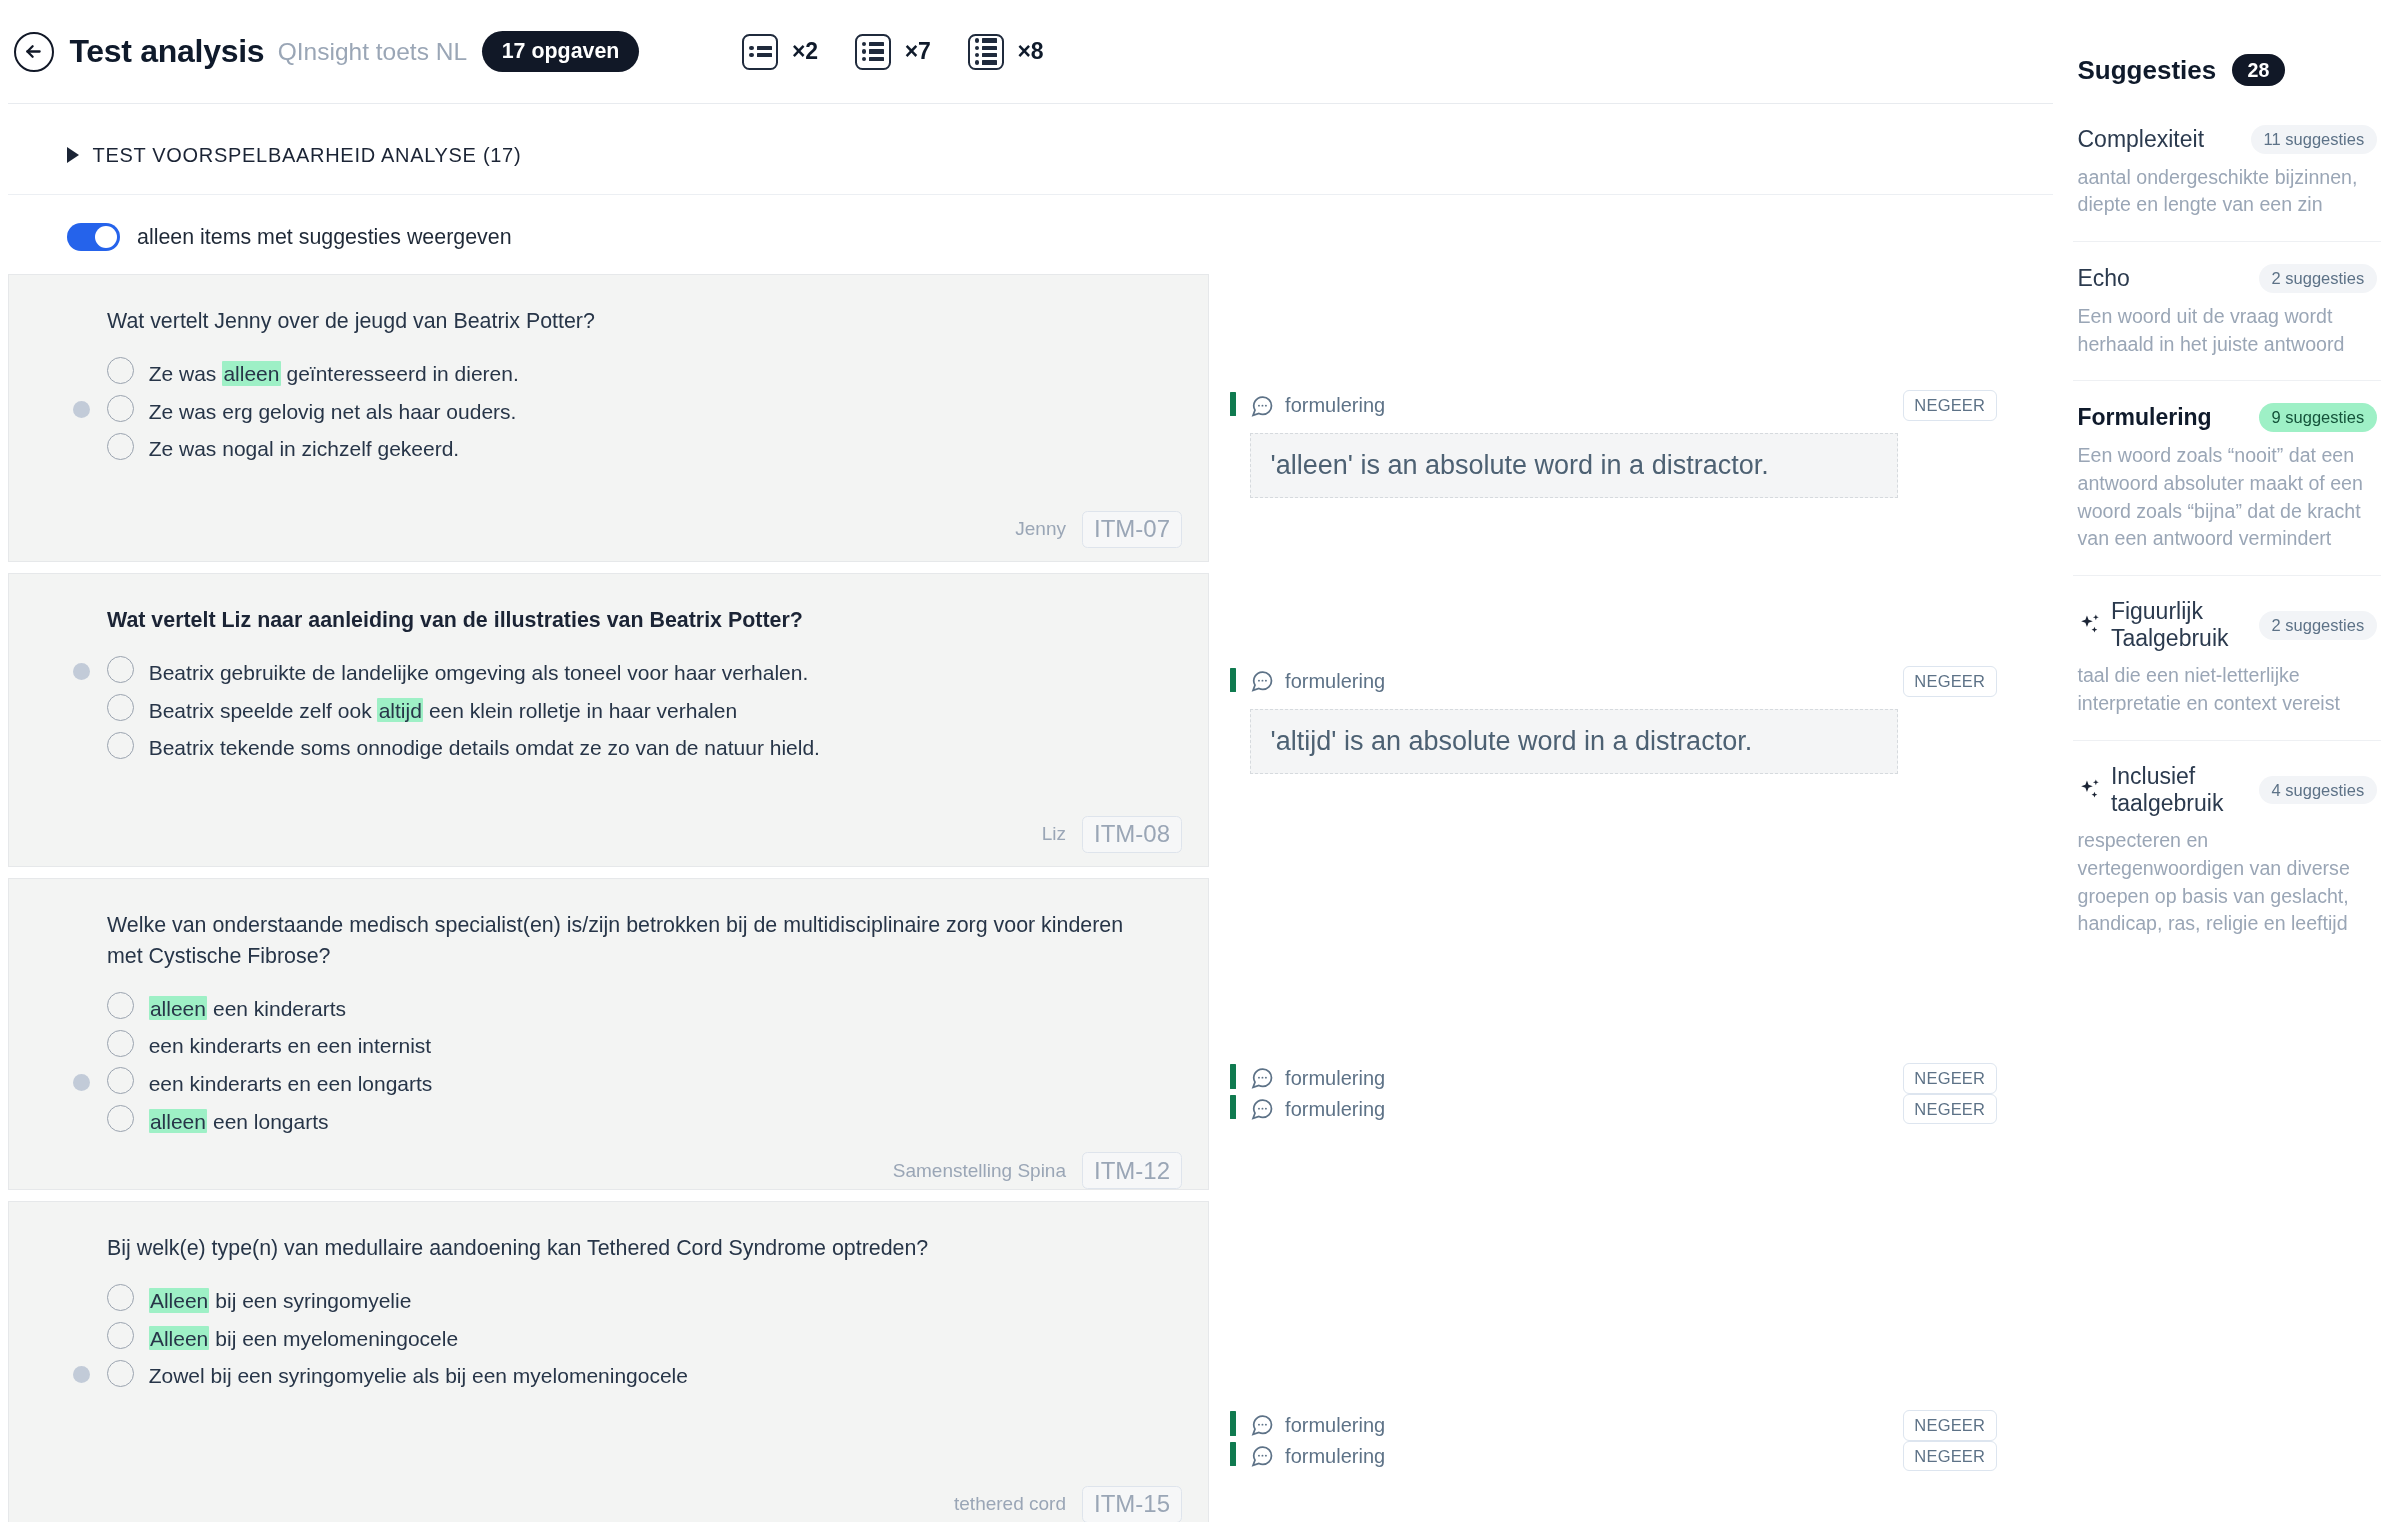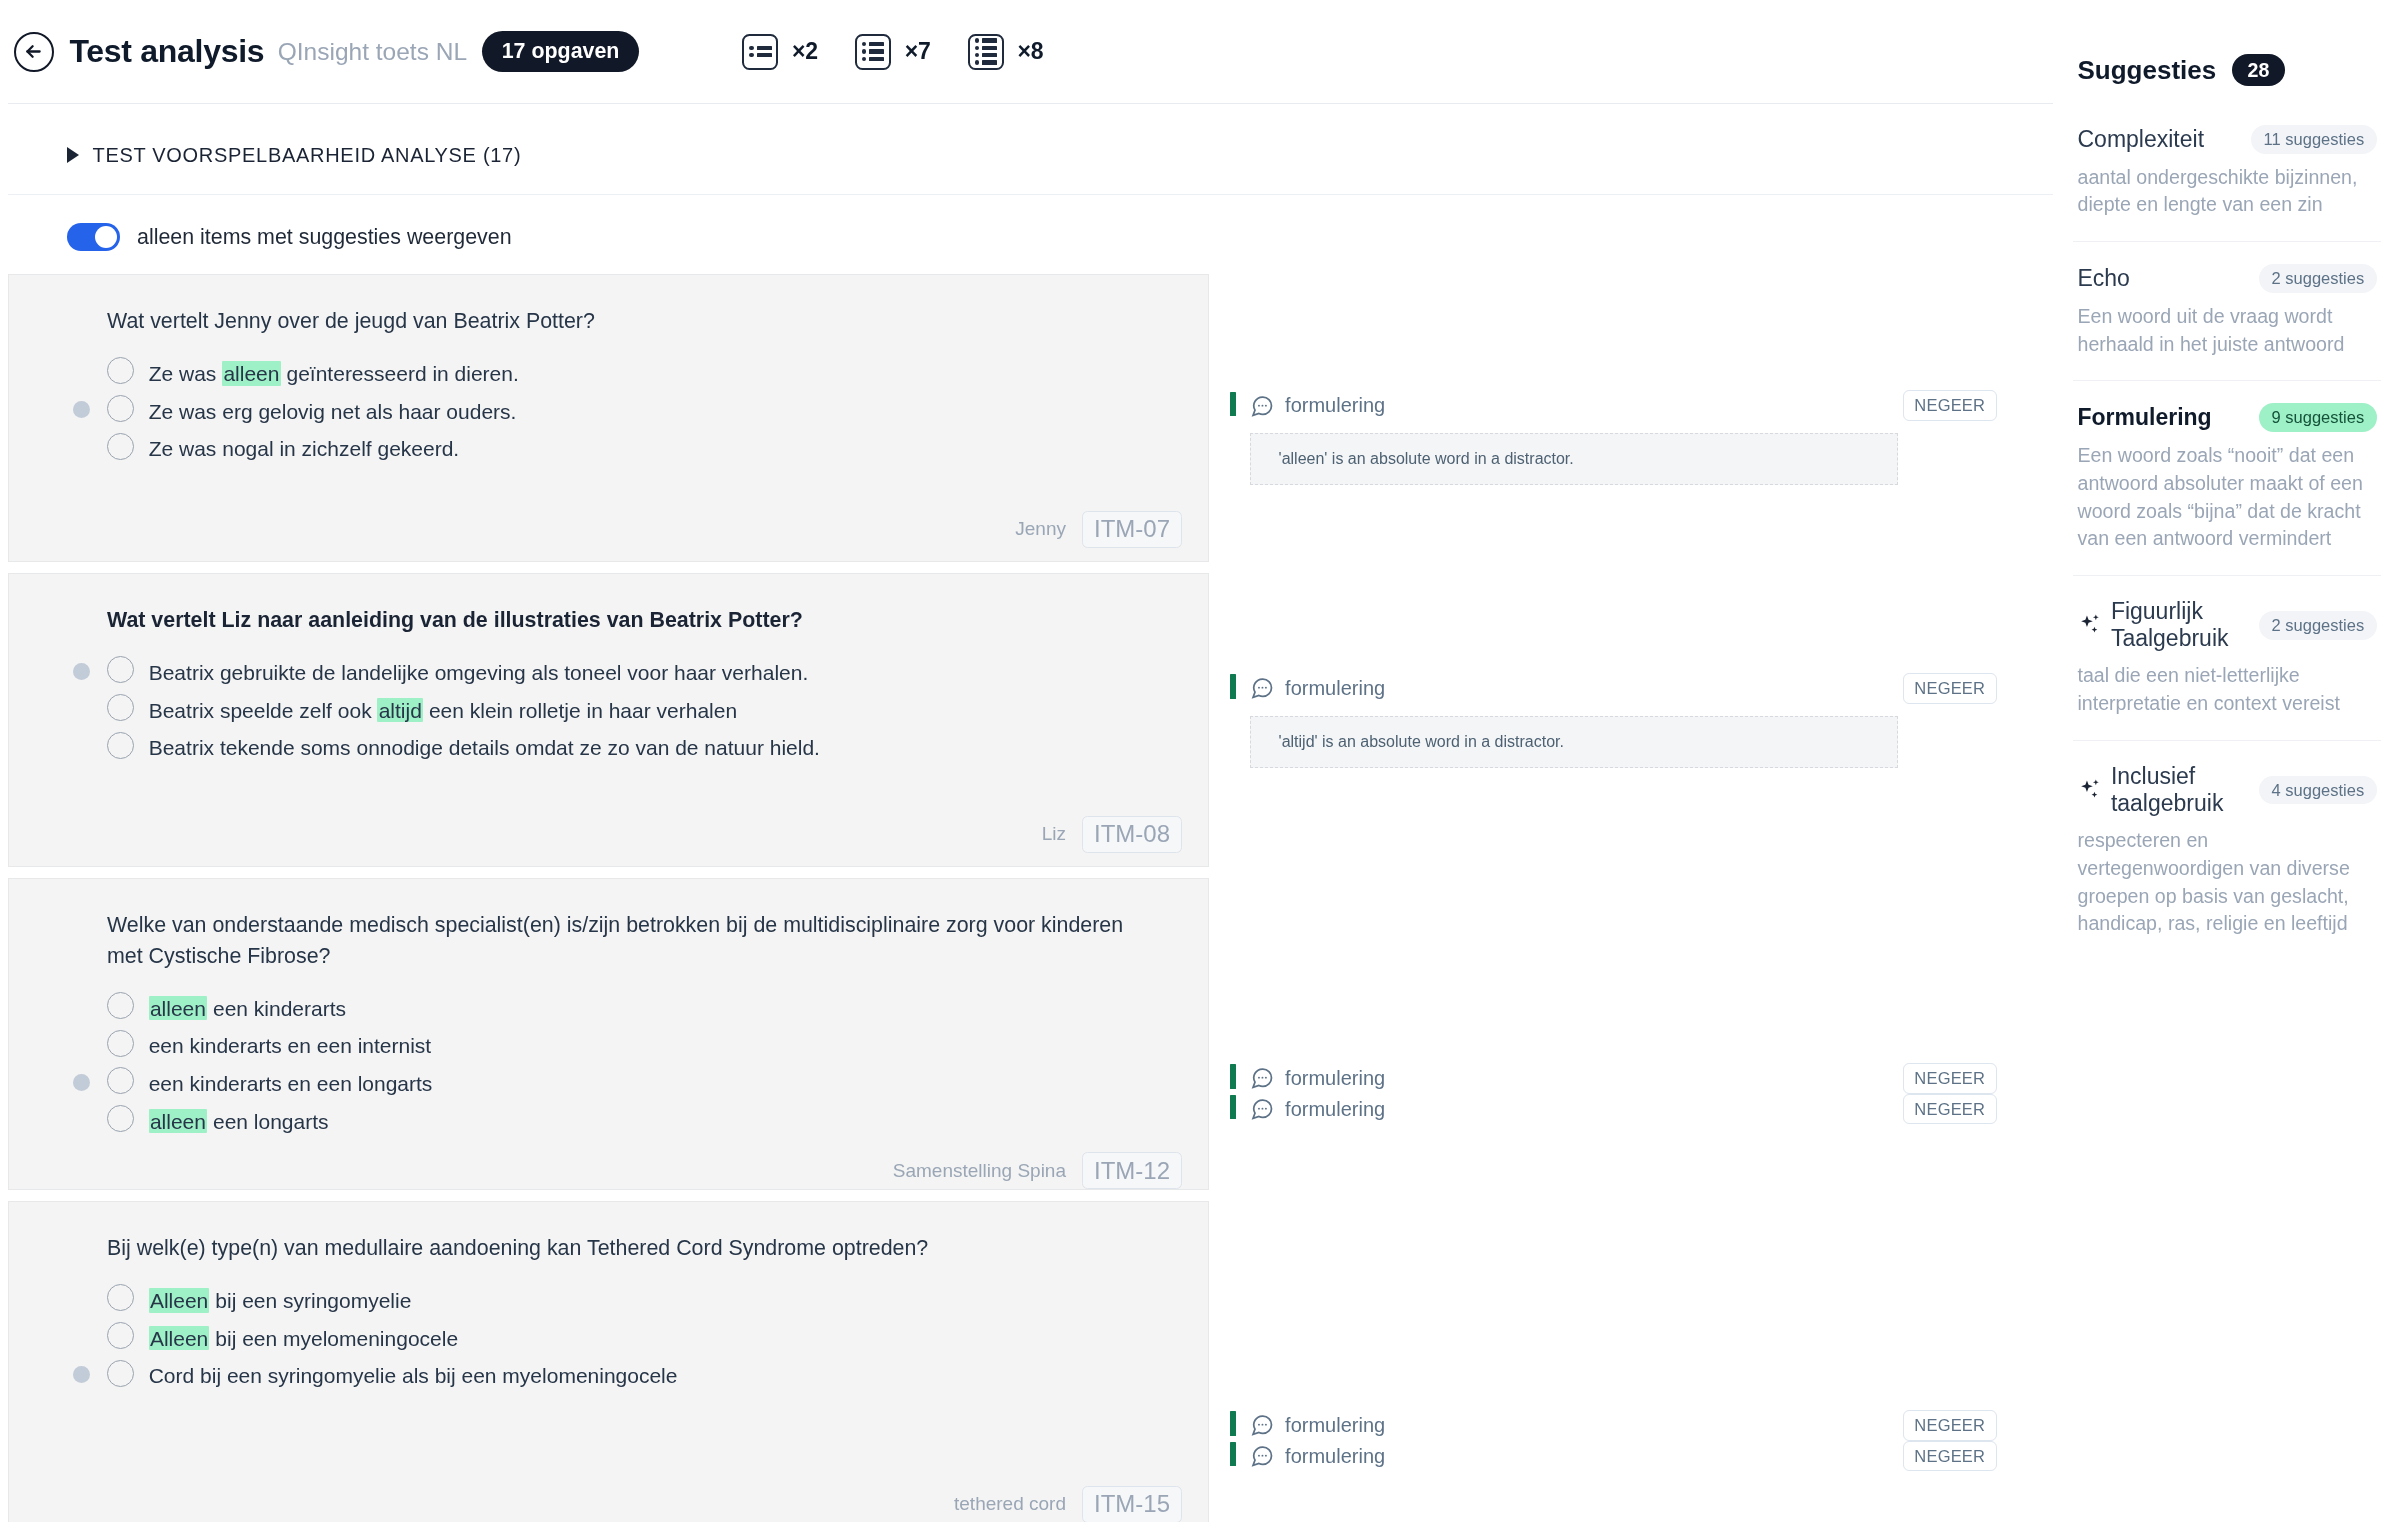--- a/index.html
+++ b/index.html
@@ -167,23 +167,23 @@
     border: 1.2px solid #dde5ef; border-radius: 6.1px;
     background: #ffffff; color: #5d7287;
     font-size: 16.5px; padding: 4.9px 10.4px; letter-spacing: 0.2px;
     white-space: nowrap; cursor: pointer; flex: 0 0 auto;
     font-family: "Liberation Sans", sans-serif;
   }
   .sugg-detail {
     margin: 12.3px 0 0 19.6px;
     border: 1.8px dashed #d6dade;
     background: #f4f5f6;
-    padding: 16px 28px;
+    padding: 16px 20px;
     width: 648px;
-    font-size: 16px; color: #4d6173;
+    font-size: 27px; color: #4d6173;
   }
 
   
   .rightpanel {
     position: absolute; top: 0; left: 2053px;
     width: 348px; height: 1523px; background: #ffffff;
   }
   .rp-head {
     display: flex; align-items: center; gap: 16px;
     padding: 37px 0 0 24.5px; height: 103px;
@@ -463,21 +463,21 @@
                 <span class="radio"></span>
                 <span class="opt-text"><span></span><span class="hl">Alleen</span><span> bij een syringomyelie</span></span>
               </div>
               <div class="opt">
                 <span class="radio"></span>
                 <span class="opt-text"><span></span><span class="hl">Alleen</span><span> bij een myelomeningocele</span></span>
               </div>
               <div class="opt">
                 <span class="opt-key"></span>
                 <span class="radio"></span>
-                <span class="opt-text"><span>Cord bij een syringomyelie als bij een myelomeningocele</span><span></span></span>
+                <span class="opt-text"><span>Zowel bij een syringomyelie als bij een myelomeningocele</span><span></span></span>
               </div>
             </div>
           </div>
           <div class="qfooter">
             <span class="qtopic">tethered cord</span>
             <span class="qtag">ITM-15</span>
           </div>
         </div>
         <div class="sugg-col" style="justify-content: flex-end; padding-bottom: 66px;">
           <div class="sugg-group">

